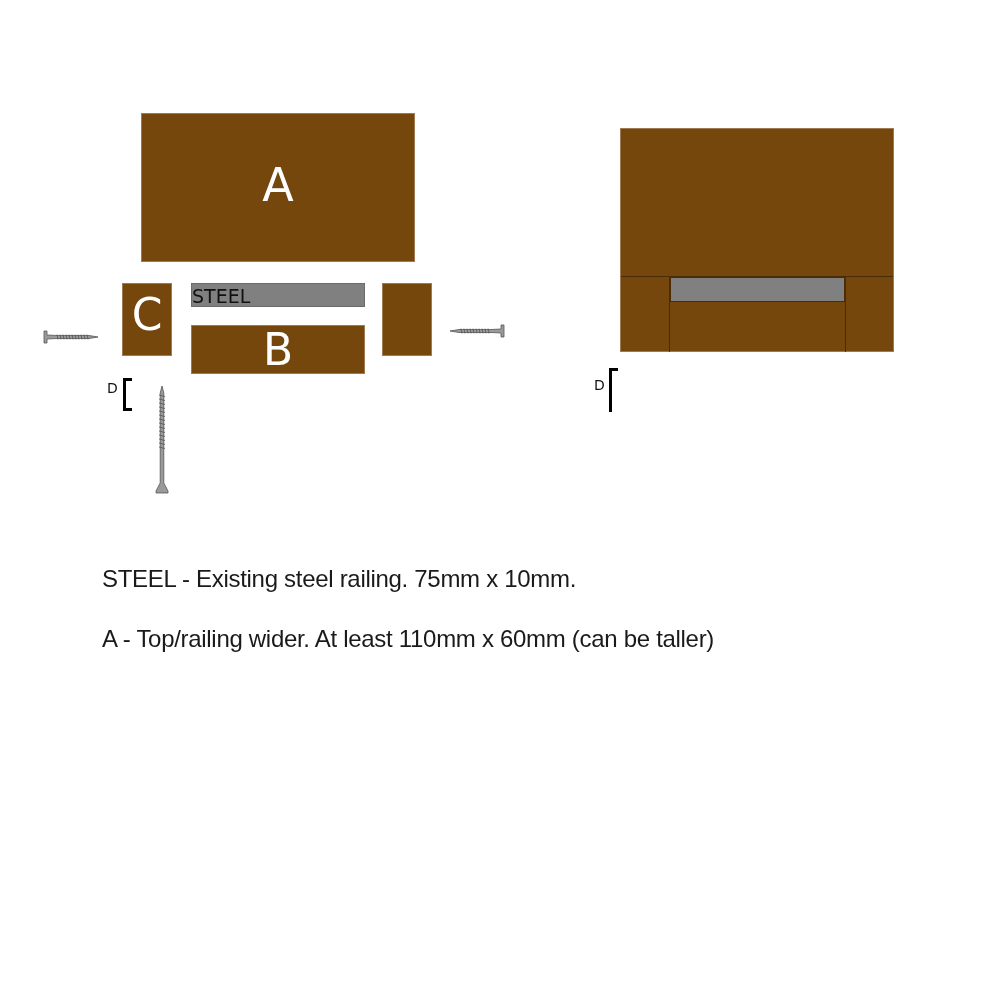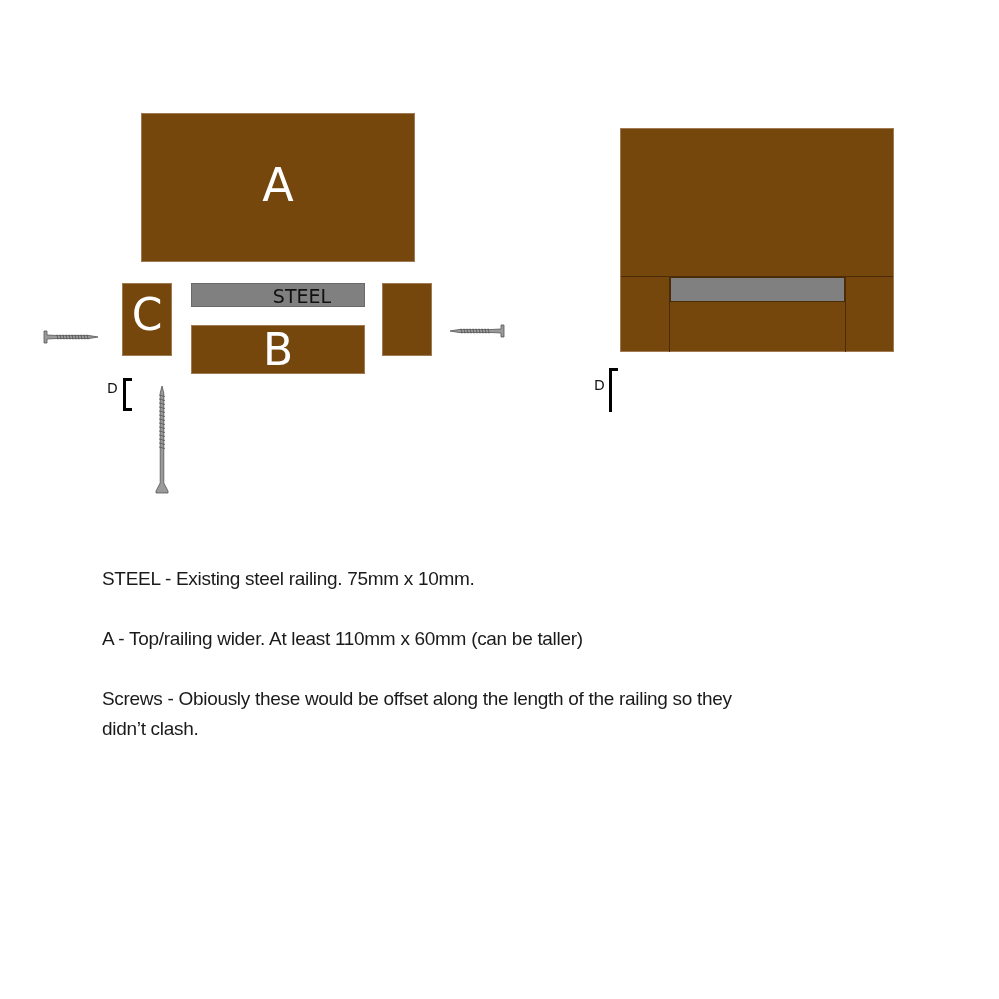--- a/index.html
+++ b/index.html
@@ -1,25 +1,25 @@
 <!DOCTYPE html>
 <html><head>
 <meta charset="utf-8">
 <style>
   html, body { margin: 0; padding: 0; background: #ffffff; }
   body { width: 999px; height: 999px; position: relative; overflow: hidden; font-family: "Liberation Sans", sans-serif; }
   .piece { position: absolute; background: #75470d; box-sizing: border-box; }
   .piece.edge { border: 1px solid #a07a52; }
   .steel { position: absolute; background: #808080; box-sizing: border-box; border: 1px solid #6a6a6a; }
   .big-label { position: absolute; left: 0; right: 0; text-align: center; color: #ffffff; font-family: "DejaVu Sans", sans-serif; font-weight: normal; }
-  .steel-label { position: absolute; left: 0; right: 0; top: 0; bottom: 0; text-align: center; color: #111; font-family: "DejaVu Sans", sans-serif; font-size: 19px; line-height: 24px; padding-left: 48px; }
+  .steel-label { position: absolute; left: 0; right: 0; top: 0; bottom: 0; color: #111; font-family: "DejaVu Sans", sans-serif; font-size: 19px; line-height: 24px; }
   .d-label { position: absolute; font-family: "DejaVu Sans", sans-serif; font-size: 14px; color: #111; }
   .bracket { position: absolute; border: 3px solid #000; border-right: none; box-sizing: border-box; width: 9px; }
   .screw { position: absolute; }
-  .notes { position: absolute; left: 102px; top: 564px; width: 860px; font-family: "Liberation Sans", sans-serif; font-size: 19px; line-height: 30px; color: #1a1a1a; letter-spacing: -0.3px; }
+  .notes { position: absolute; left: 102px; top: 564px; width: 860px; font-family: "Liberation Sans", sans-serif; font-size: 24px; line-height: 30px; color: #1a1a1a; letter-spacing: -0.3px; }
   .note { margin: 0 0 30px 0; white-space: pre-wrap; }
   .rline { position: absolute; background: #4a2c08; }
 </style>
 </head>
 <body>
 
 <div>
   <div class="piece edge" style="left:141px; top:113px; width:274px; height:149px;">
     <div class="big-label" style="top:44px; font-size:46px; line-height:54px;">A</div>
   </div>
@@ -102,15 +102,13 @@
   <div class="rline" style="left:845px; top:277px; width:1px; height:75px;"></div>
   <div class="steel" style="left:670px; top:277px; width:175px; height:25px; border:1px solid #4a2c08;"></div>
 
   <div class="d-label" style="left:594px; top:377px;">D</div>
   <div class="bracket" style="left:609px; top:368px; height:44px; border-bottom:none;"></div>
 </div>
 
 <div class="notes">
   <p class="note">STEEL - Existing steel railing. 75mm x 10mm.</p>
   <p class="note">A - Top/railing wider. At least 110mm x 60mm (can be taller)</p>
-  <p class="note">Screws - Obiously these would be offset along the length of the railing so they
-didn’t clash.</p>
 </div>
 
 </body></html>

